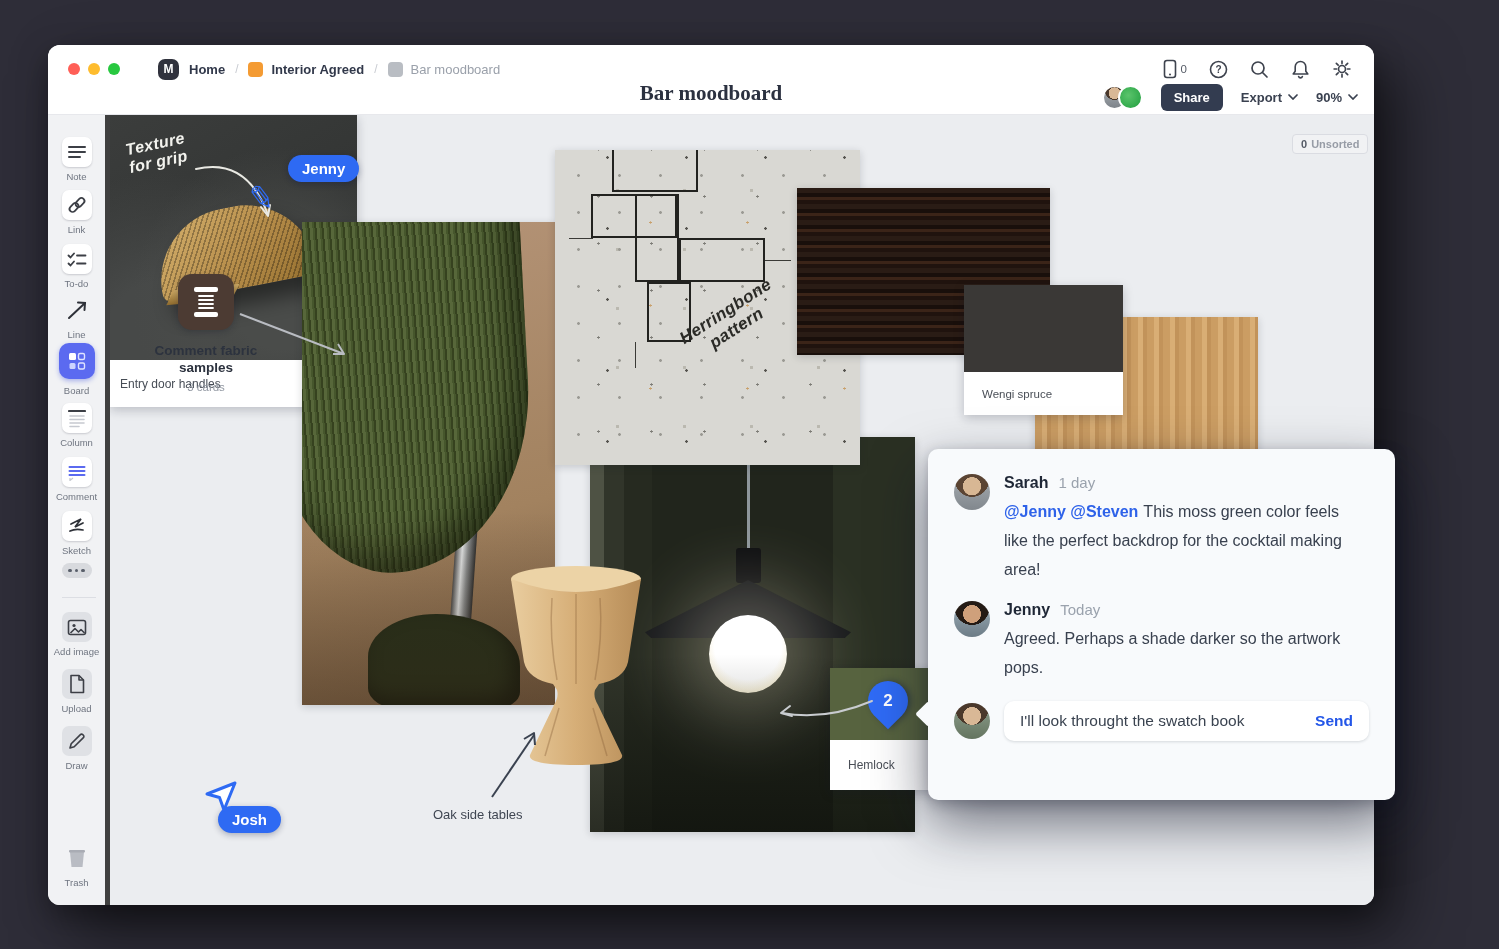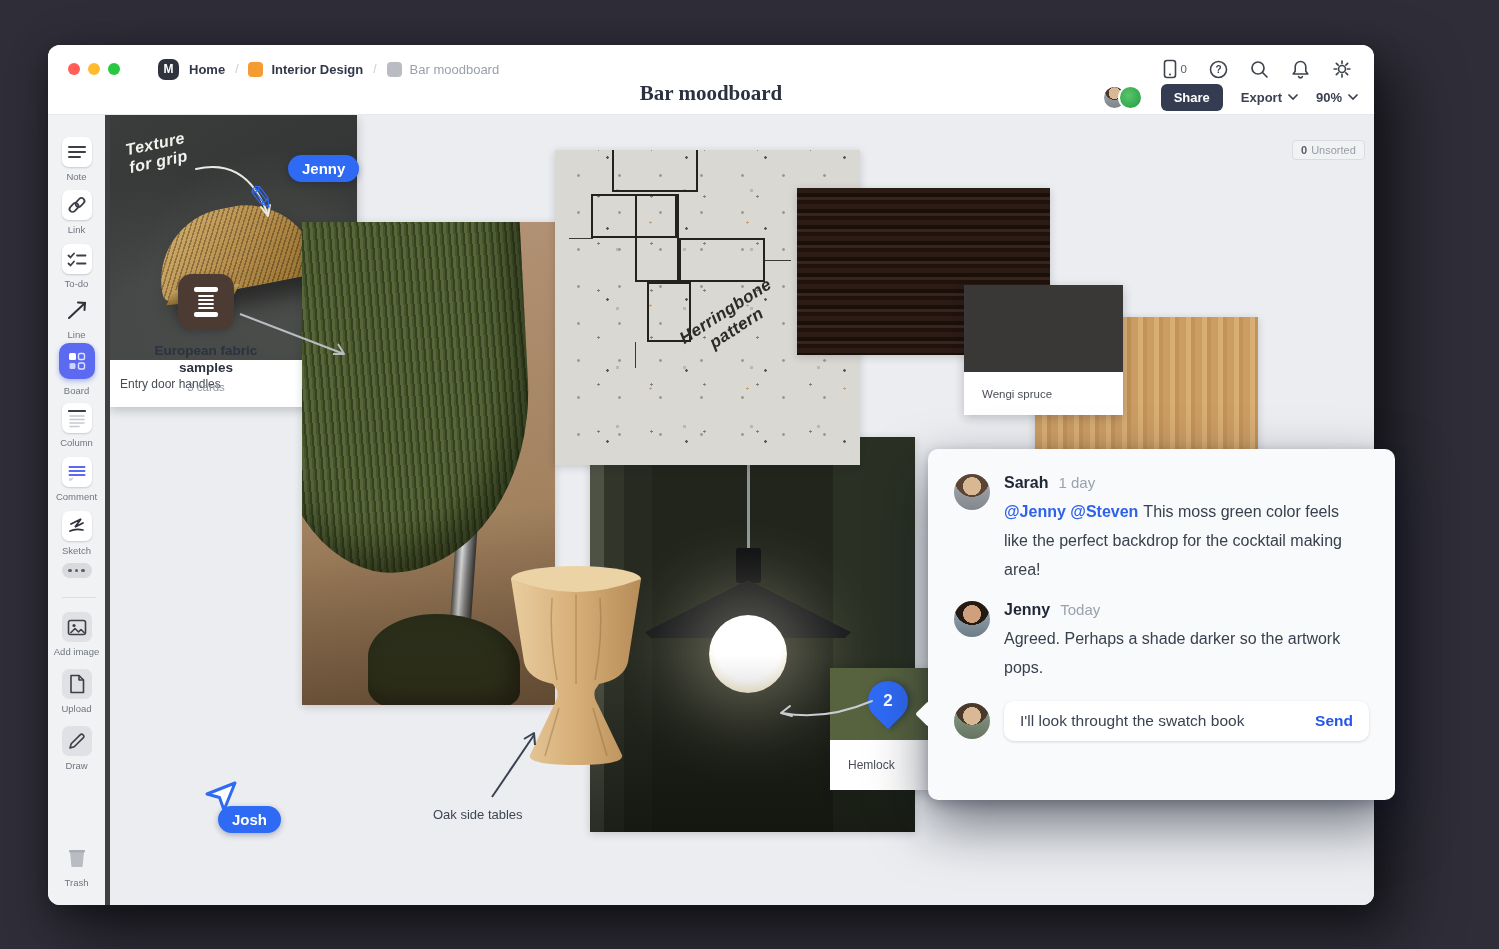--- a/index.html
+++ b/index.html
@@ -147,22 +147,22 @@
 
   
   .fab-icon { left:68px; top:159px; width:56px; height:56px; border-radius:14px; background:#4c3b33; z-index:8;
               display:flex; align-items:center; justify-content:center; box-shadow:0 2px 6px rgba(20,25,40,.25); cursor:pointer; }
   .fab-label { left:16px; top:228px; width:160px; text-align:center; z-index:8; }
   .fab-title { font-size:13.5px; font-weight:700; color:#2c323e; line-height:1.25; white-space:pre-line; }
   .fab-sub { margin-top:4px; font-size:11.5px; color:#9298a2; }
 
   
   .oak-label { left:323px; top:692px; font-size:13px; color:#3f4652; z-index:8; }
-  .unsorted { left:1182px; top:25px; z-index:9; background:#f1f2f4; border:1px solid #dadce2; border-radius:4px;
-              padding:3px 8px; font-size:11px; color:#979ca6; cursor:pointer; }
+  .unsorted { left:1182px; top:19px; z-index:9; background:#f1f2f4; border:1px solid #dadce2; border-radius:4px;
+              padding:3px 8px; font-size:11px; color:#979ca6; cursor:pointer;font-weight:bold; }
   .unsorted b { color:#555b66; margin-right:4px; }
 
   
   .pin { left:758px; top:566px; width:40px; height:40px; background:#2f6bf6; border-radius:50% 50% 50% 0;
          transform:rotate(-45deg); z-index:8; box-shadow:2px 2px 6px rgba(10,20,60,.4); cursor:pointer; }
   .pin span { position:absolute; inset:0; display:flex; align-items:center; justify-content:center;
               transform:rotate(45deg); color:#fff; font-size:17px; font-weight:700; }
 
   
   .cursor-pill { position:absolute; background:#2e6af3; color:#fff; font-size:15px; font-weight:700;
@@ -212,21 +212,21 @@
 
   <div class="header">
     <div class="hrow1">
       <span class="tl red"></span>
       <span class="tl yellow"></span>
       <span class="tl green"></span>
       <span class="logo">M</span>
       <span class="crumb">Home</span>
       <span class="sep">/</span>
       <span class="crumb-ic orange"></span>
-      <span class="crumb">Interior Design</span>
+      <span class="crumb">Interior Agreed</span>
       <span class="sep">/</span>
       <span class="crumb-ic gray"></span>
       <span class="crumb dim">Bar moodboard</span>
       <span class="hspacer"></span>
       <div class="hicons">
         <span class="hicon">
           <svg width="14" height="20" viewBox="0 0 14 20">
             <rect x="1.5" y="1.5" width="11" height="17" rx="2.5" fill="none" stroke="#3e434e" stroke-width="1.6"></rect>
             <circle cx="7" cy="15.5" r="1" fill="#3e434e"></circle>
           </svg>
@@ -488,21 +488,21 @@
     <div class="abs fab-icon">
       <svg width="30" height="34" viewBox="0 0 30 34">
         <rect x="3" y="2" width="24" height="5" rx="2" fill="#fff"></rect>
         <rect x="3" y="27" width="24" height="5" rx="2" fill="#fff"></rect>
         <g stroke="#fff" stroke-width="1.8" stroke-linecap="round">
           <path d="M8 11h14M8 15h14M8 19h14M8 23h14"></path>
         </g>
       </svg>
     </div>
     <div class="abs fab-label">
-      <div class="fab-title">European fabric
+      <div class="fab-title">Comment fabric
 samples</div>
       <div class="fab-sub">3 cards</div>
     </div>
     <svg class="abs" style="left:128px;top:197px;z-index:8" width="116" height="50" viewBox="0 0 116 50">
       <path d="M2 2 L106 42" fill="none" stroke="#b9bcc2" stroke-width="2"></path>
       <path d="M95 42l11 0-6-10" fill="none" stroke="#b9bcc2" stroke-width="2" stroke-linejoin="round"></path>
     </svg>
 
     <div class="abs oak-label">Oak side tables</div>
     <svg class="abs" style="left:374px;top:608px;z-index:8" width="62" height="80" viewBox="0 0 62 80">

